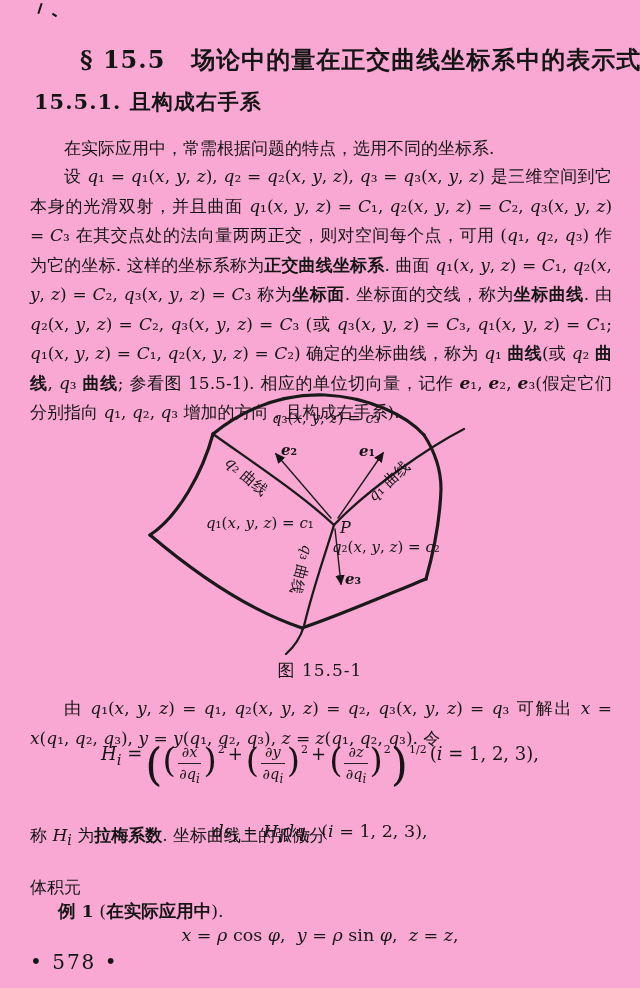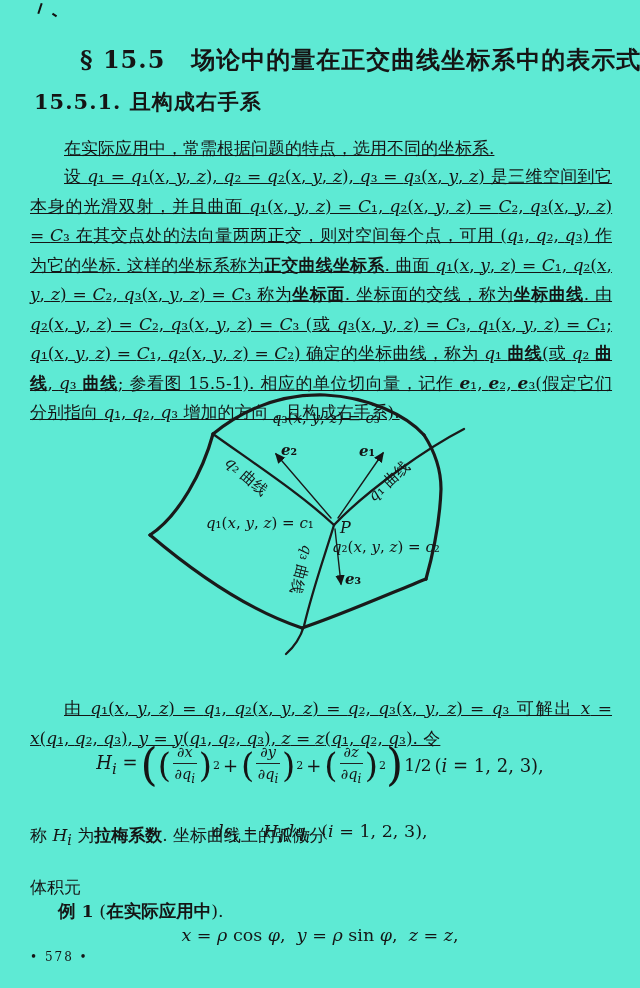--- a/index.html
+++ b/index.html
@@ -1,63 +1,63 @@
 <!DOCTYPE html>
 <html><head>
 <meta charset="utf-8">
 <style>
   html,body{margin:0;padding:0;}
   body{
     width:640px;height:988px;background:#f2f2f0;
     font-family:"DejaVu Serif","Liberation Serif",serif;
     color:#151515;
   }
-  .page{position:relative;width:640px;height:988px;background:#5eead4;overflow:hidden;}
+  .page{position:relative;width:640px;height:988px;background:#f9a8d4;overflow:hidden;}
   .abs{position:absolute;}
   i{font-style:italic;}
   b{font-weight:bold;}
 
   
   .tick1{left:39px;top:3px;width:2px;height:11px;background:#111;transform:rotate(18deg);}
   .tick2{left:52px;top:14px;width:5px;height:2px;background:#111;transform:rotate(35deg);}
 
   .section-header{left:80px;top:44px;width:540px;font-size:24px;font-weight:bold;letter-spacing:1px;white-space:nowrap;}
   .section-header .num{margin-right:26px;}
   .subsection-header{left:34px;top:88px;font-size:21px;font-weight:bold;letter-spacing:1px;white-space:nowrap;}
 
-  .body-text{font-size:17px;line-height:29.5px;text-align:justify;text-decoration:underline;}
+  .body-text{font-size:17px;line-height:29.5px;text-align:justify;}
   .indent{text-indent:2em;}
 
   .p-intro{left:30px;top:134px;width:582px;}
   .p-setup{left:30px;top:162px;width:582px;}
   .p-solve{left:30px;top:694px;width:582px;}
 
   
   .figure{left:100px;top:388px;width:440px;height:300px;}
   .figure svg{position:absolute;left:0;top:0;}
   .fig-label{position:absolute;font-size:15px;white-space:nowrap;color:#141414;}
   .fig-caption{position:absolute;left:0;top:271px;width:440px;text-align:center;font-size:17px;letter-spacing:1px;}
   .rot{transform-origin:center center;}
 
   
   .formula-center{left:0;top:0;width:640px;text-align:center;font-size:17.5px;white-space:nowrap;}
-  .lame-row{left:0;top:743px;width:640px;display:flex;justify-content:center;align-items:center;font-size:18px;}
+  .lame-row{left:0;top:743px;width:640px;display:flex;justify-content:center;font-size:18px;}
   .lame-row .m{margin:0 3px;}
   .frac{display:inline-flex;flex-direction:column;align-items:center;font-size:14.5px;line-height:1.3;margin:0 2px;}
   .frac .ftop{border-bottom:1.3px solid #222;padding:0 4px 1px 4px;}
   .frac .fbot{padding-top:1px;}
   .bp{line-height:1;font-weight:400;}
   .bp.outer{font-size:44px;}
   .bp.inner{font-size:34px;}
   .exp{font-size:11px;vertical-align:15px;margin-left:1px;}
-  .exp-outer{font-size:17px;vertical-align:21px;margin-left:1px;}
+  .exp-outer{font-size:11px;vertical-align:21px;margin-left:1px;}
   .cond{margin-left:16px;}
   .line-left{left:30px;font-size:17px;white-space:nowrap;margin-top:25px;}
   .example{left:58px;top:899px;font-size:17.5px;white-space:nowrap;}
-  .page-number{left:30px;top:950px;font-size:12px;letter-spacing:2px;}
+  .page-number{left:30px;top:950px;font-size:20px;letter-spacing:2px;}
 </style>
 </head>
 <body>
 
 <div class="page">
 
   <div class="abs tick1"></div>
   <div class="abs tick2"></div>
 
   <div class="abs section-header">
@@ -97,20 +97,21 @@
     <div class="fig-label" style="left:172px;top:21px;"><i>q</i>₃(<i>x</i>, <i>y</i>, <i>z</i>) = <i>c</i>₃</div>
     <div class="fig-label rot" style="left:121px;top:79px;transform:rotate(41deg);"><i>q</i>₂ 曲线</div>
     <div class="fig-label rot" style="left:264px;top:84px;transform:rotate(-43deg);"><i>q</i>₁ 曲线</div>
     <div class="fig-label" style="left:181px;top:53px;font-weight:bold;"><b><i>e</i></b>₂</div>
     <div class="fig-label" style="left:259px;top:54px;font-weight:bold;"><b><i>e</i></b>₁</div>
     <div class="fig-label" style="left:106px;top:126px;"><i>q</i>₁(<i>x</i>, <i>y</i>, <i>z</i>) = <i>c</i>₁</div>
     <div class="fig-label" style="left:240px;top:130px;font-size:16px;"><i>P</i></div>
     <div class="fig-label" style="left:232px;top:150px;text-align:right;"><i>q</i>₂(<i>x</i>, <i>y</i>, <i>z</i>) = <i>c</i>₂</div>
     <div class="fig-label rot" style="left:176px;top:172px;transform:rotate(105deg);"><i>q</i>₃ 曲线</div>
     <div class="fig-label" style="left:245px;top:182px;font-weight:bold;"><b><i>e</i></b>₃</div>
+    <div class="fig-caption">图  15.5-1</div>
   </div>
 
   <div class="abs body-text indent p-solve">由 <i>q</i>₁(<i>x</i>, <i>y</i>, <i>z</i>) = <i>q</i>₁, <i>q</i>₂(<i>x</i>, <i>y</i>, <i>z</i>) = <i>q</i>₂, <i>q</i>₃(<i>x</i>, <i>y</i>, <i>z</i>) = <i>q</i>₃ 可解出 <i>x</i> = <i>x</i>(<i>q</i>₁, <i>q</i>₂, <i>q</i>₃), <i>y</i> = <i>y</i>(<i>q</i>₁, <i>q</i>₂, <i>q</i>₃), <i>z</i> = <i>z</i>(<i>q</i>₁, <i>q</i>₂, <i>q</i>₃). 令</div>
 
   <div class="abs lame-row">
     <span class="m"><i>H</i><sub><i>i</i></sub> =</span>
     <span class="bp outer">(</span>
     <span class="bp inner">(</span>
     <span class="frac">
       <span class="ftop">∂<i>x</i></span>

